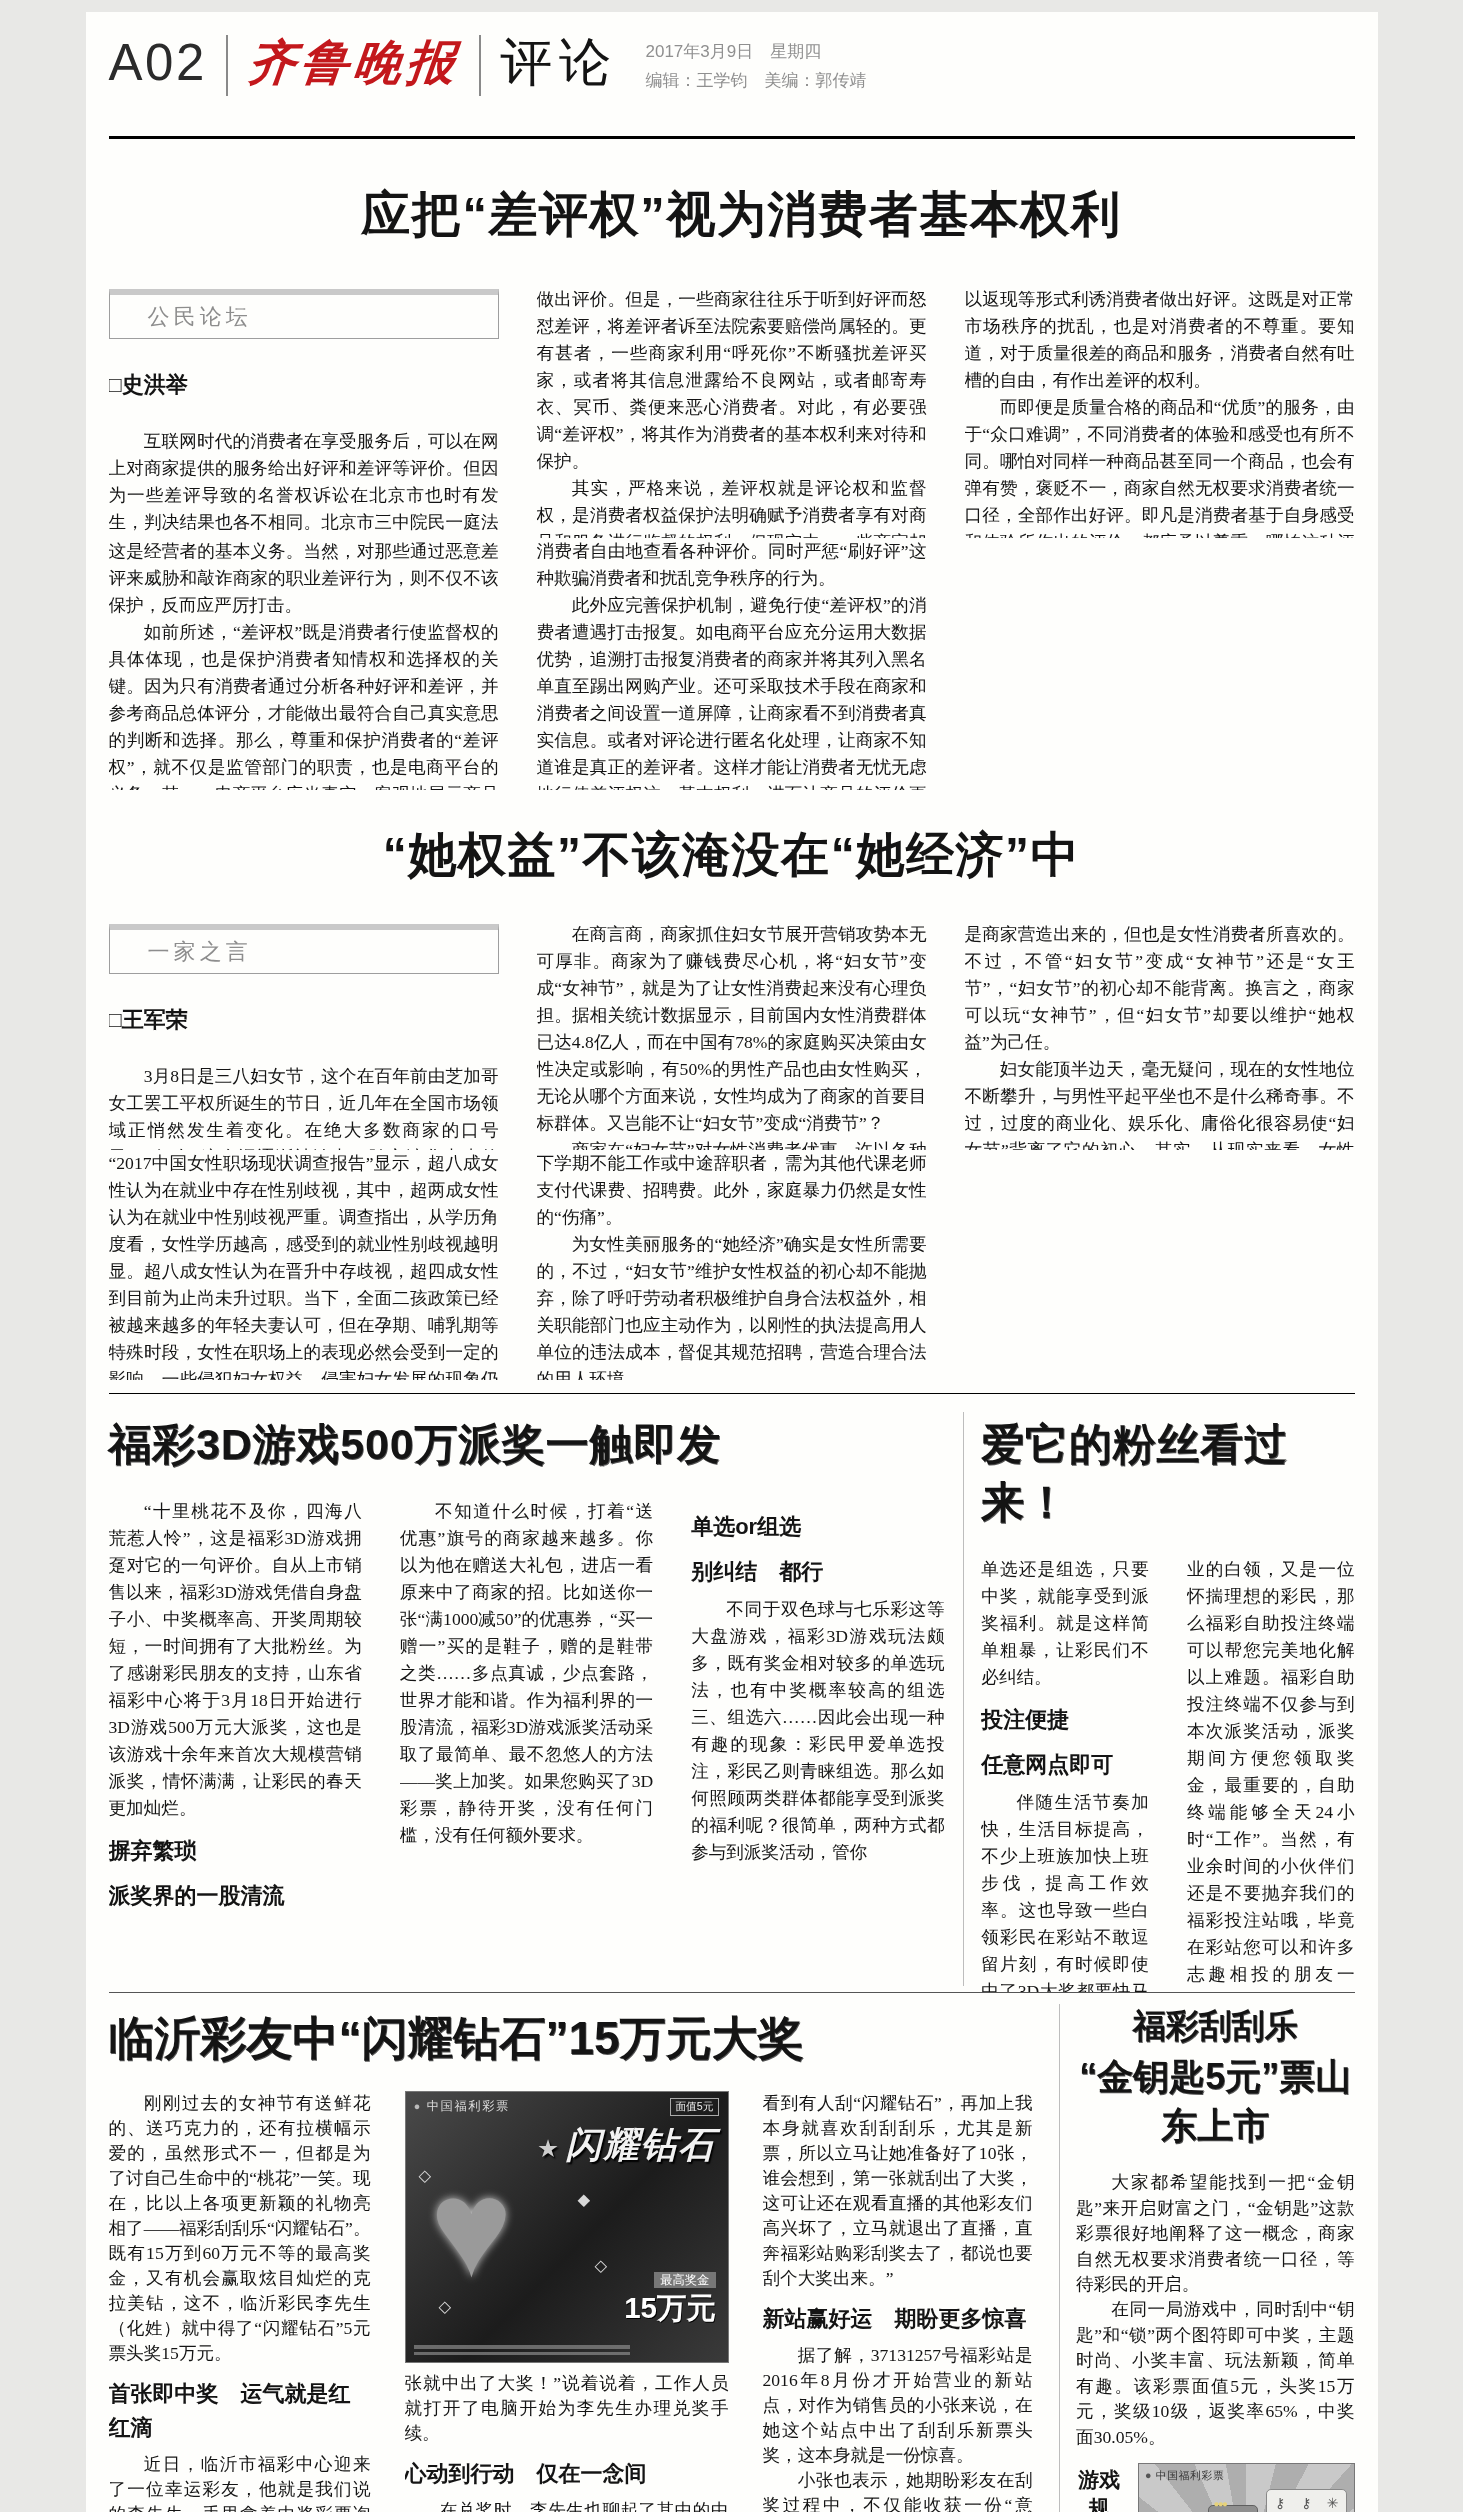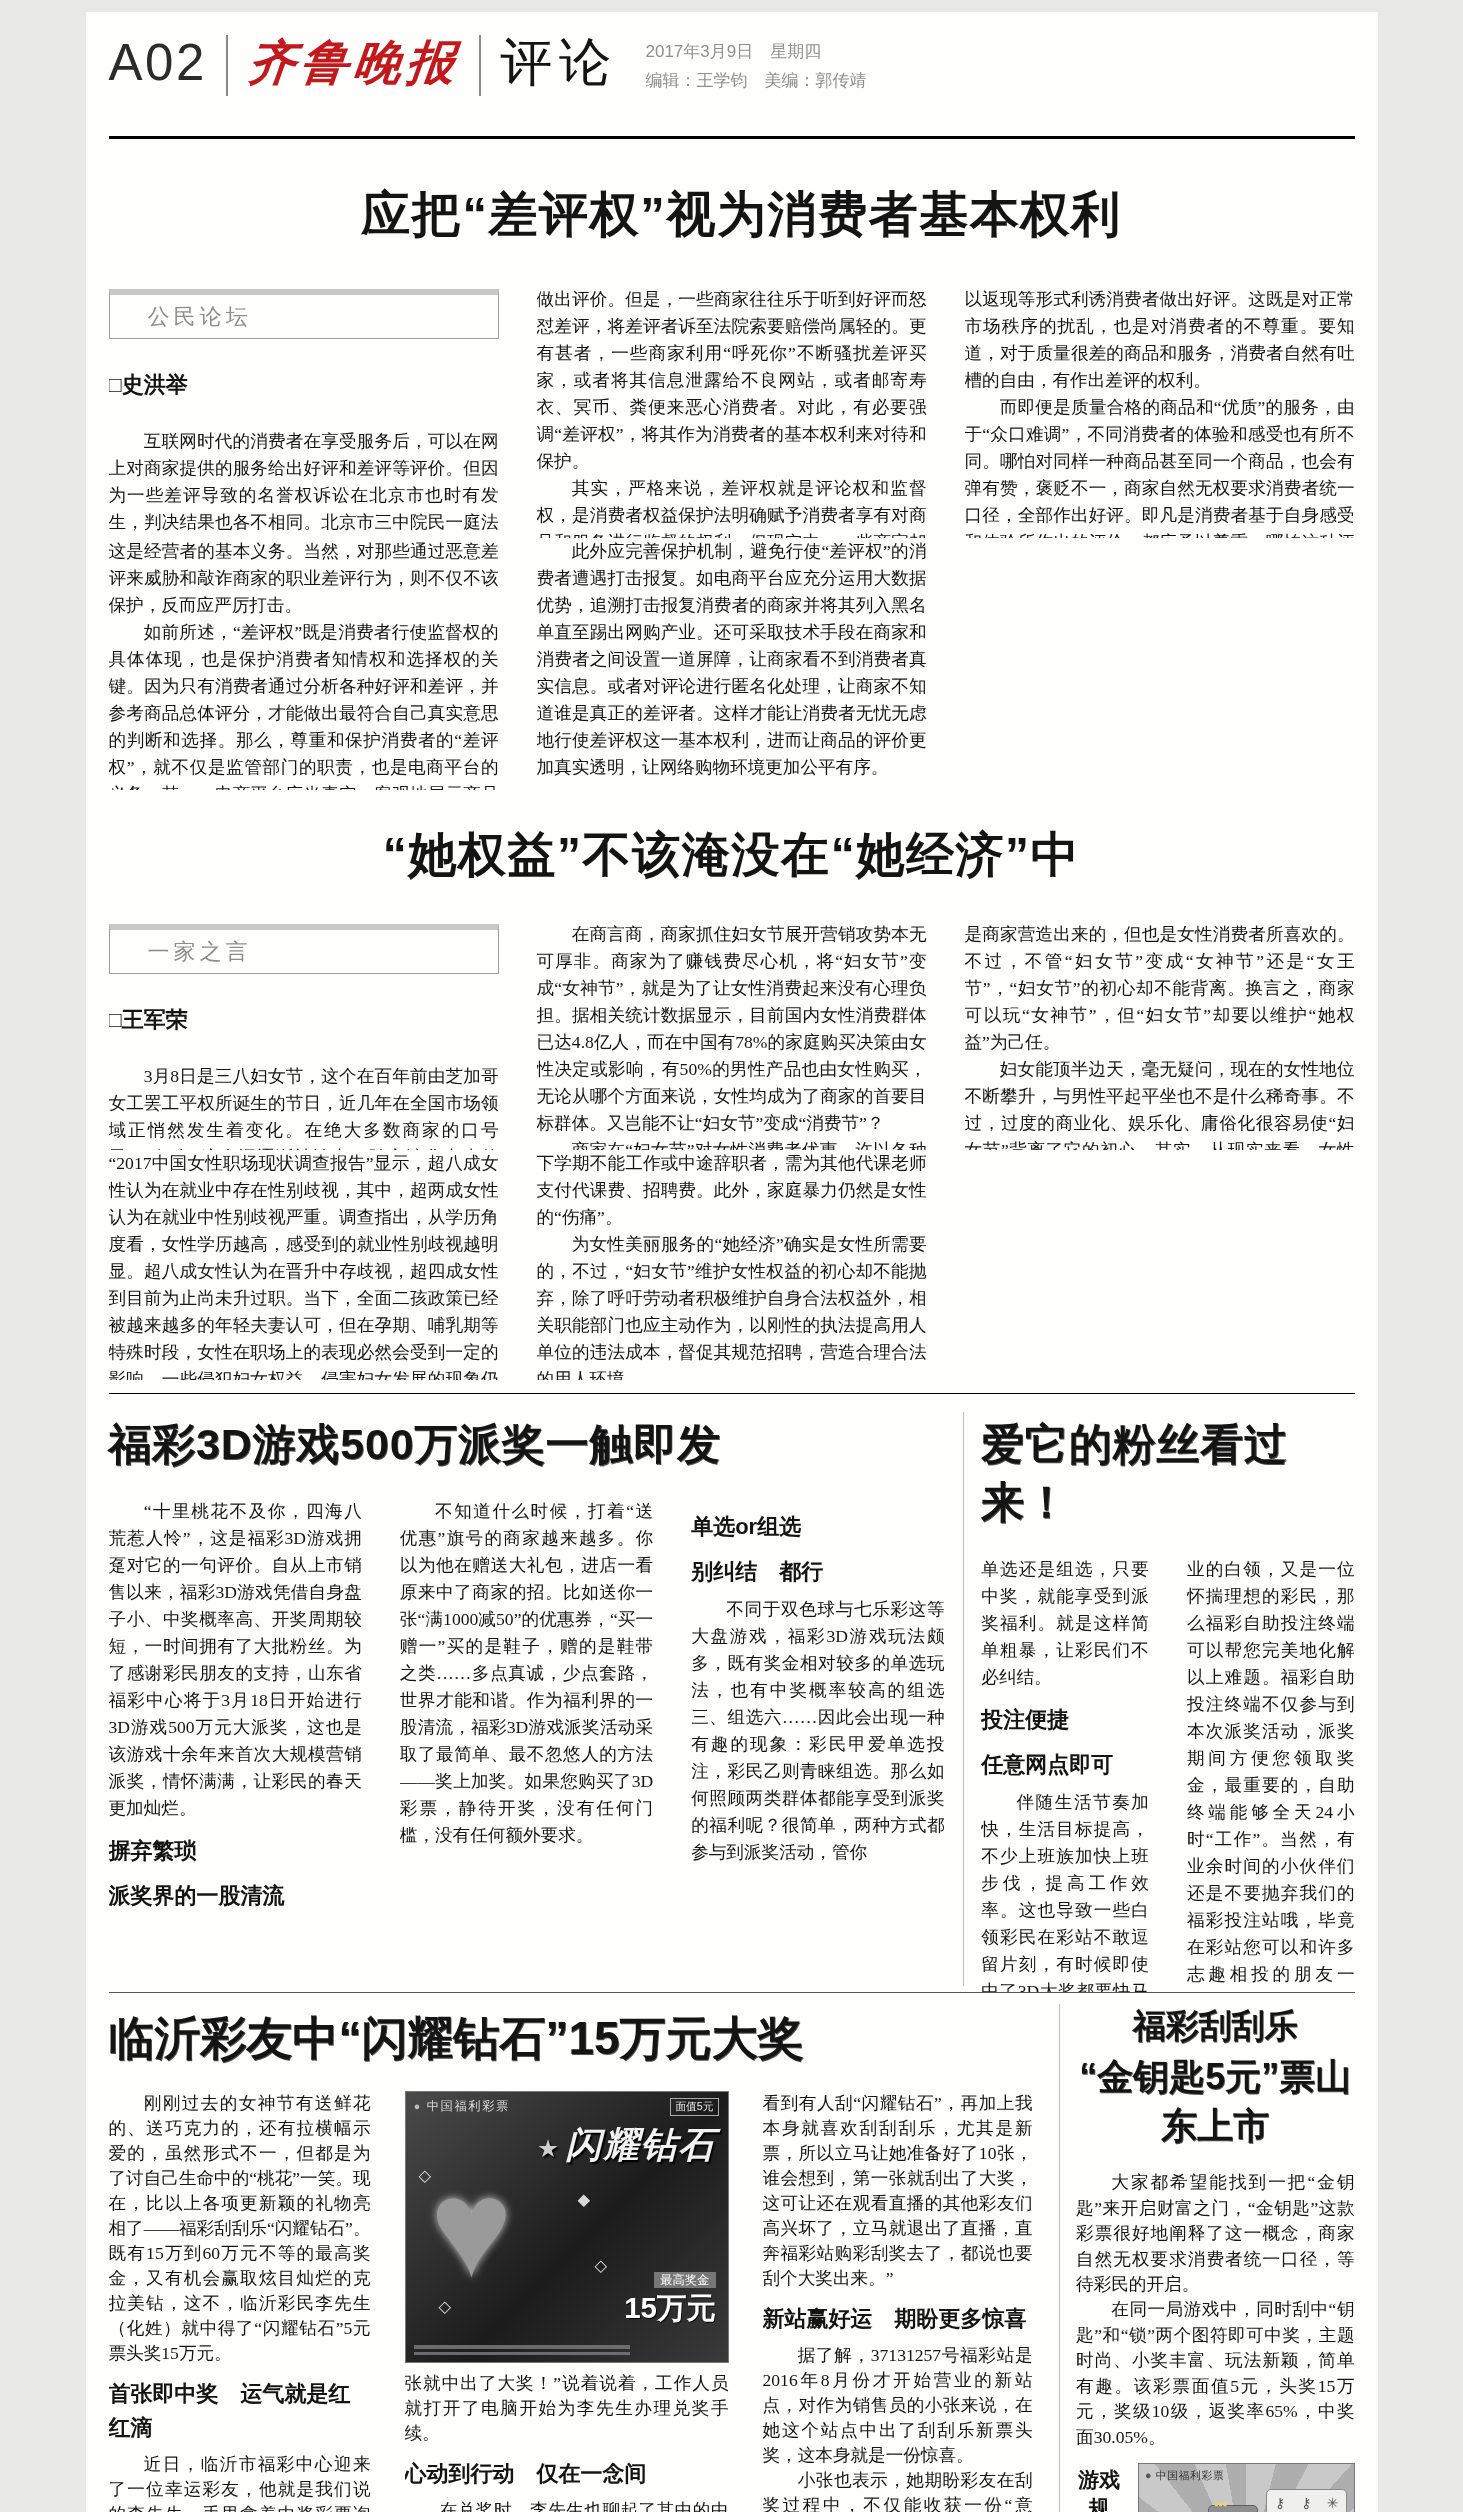--- a/index.html
+++ b/index.html
@@ -143,20 +143,21 @@
         </div>
       <div class="col">
           <p class="para">以返现等形式利诱消费者做出好评。这既是对正常市场秩序的扰乱，也是对消费者的不尊重。要知道，对于质量很差的商品和服务，消费者自然有吐槽的自由，有作出差评的权利。</p>
           <p class="para ind">而即便是质量合格的商品和“优质”的服务，由于“众口难调”，不同消费者的体验和感受也有所不同。哪怕对同样一种商品甚至同一个商品，也会有弹有赞，褒贬不一，商家自然无权要求消费者统一口径，全部作出好评。即凡是消费者基于自身感受和体验所作出的评价，都应予以尊重，哪怕这种评价是过激和负面的，但只要没有明显的侮辱、诽谤情节，商家均应保持容忍，</p>
         </div>
       <div class="col">
           <p class="para">这是经营者的基本义务。当然，对那些通过恶意差评来威胁和敲诈商家的职业差评行为，则不仅不该保护，反而应严厉打击。</p>
           <p class="para ind">如前所述，“差评权”既是消费者行使监督权的具体体现，也是保护消费者知情权和选择权的关键。因为只有消费者通过分析各种好评和差评，并参考商品总体评分，才能做出最符合自己真实意思的判断和选择。那么，尊重和保护消费者的“差评权”，就不仅是监管部门的职责，也是电商平台的义务。其一，电商平台应当真实、客观地展示商品的好评、中评和差评，不屏蔽和删除差评，不故意“淹没”差评声音，确保</p>
         </div>
       <div class="col">
+          <p class="para">消费者自由地查看各种评价。同时严惩“刷好评”这种欺骗消费者和扰乱竞争秩序的行为。</p>
           <p class="para ind">此外应完善保护机制，避免行使“差评权”的消费者遭遇打击报复。如电商平台应充分运用大数据优势，追溯打击报复消费者的商家并将其列入黑名单直至踢出网购产业。还可采取技术手段在商家和消费者之间设置一道屏障，让商家看不到消费者真实信息。或者对评论进行匿名化处理，让商家不知道谁是真正的差评者。这样才能让消费者无忧无虑地行使差评权这一基本权利，进而让商品的评价更加真实透明，让网络购物环境更加公平有序。</p>
         </div>
     </div>
   </div>
 
   <div class="article2-wrap">
     <div class="headline-2">“她权益”不该淹没在“她经济”中</div>
     <div class="cols5 h560">
       <div class="col">
         <div class="section-box">

